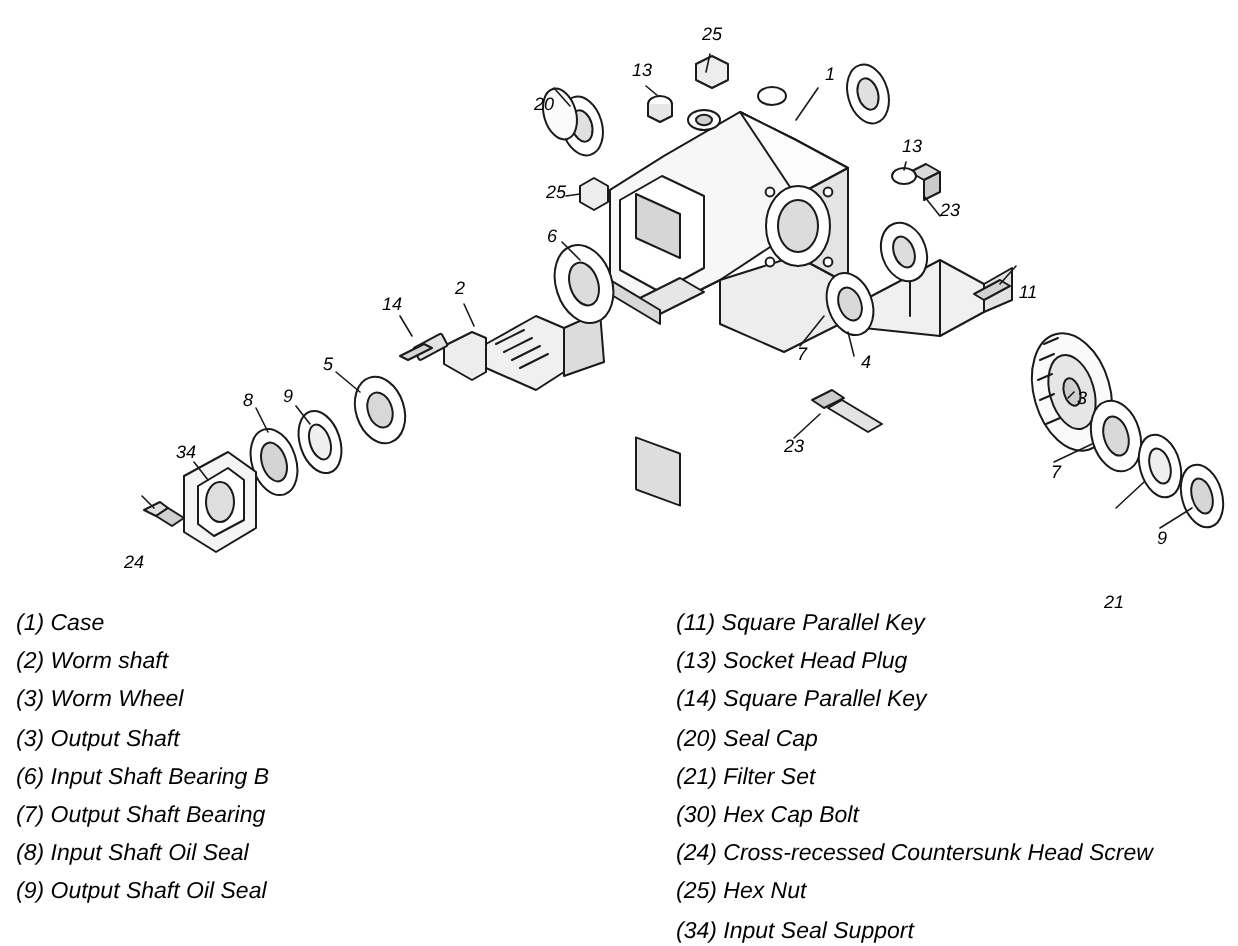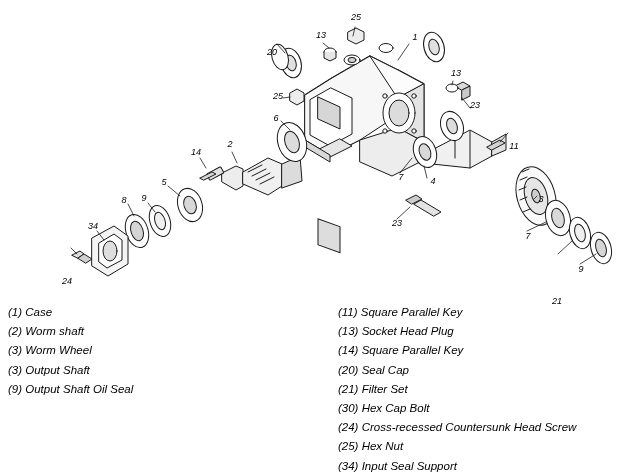--- a/index.html
+++ b/index.html
@@ -249,20 +249,23 @@
     <div class="callout-label" style="left:549px;top:269px;width:16px;margin-top:28px;">21</div>
     <div class="callout-label" style="left:573px;top:265px;width:16px;">9</div>
   </div>
 
   <div id="legend">
     <div class="legend-col" id="legend-col-left">
       <div class="legend-item">(1) Case</div>
       <div class="legend-item">(2) Worm shaft</div>
       <div class="legend-item">(3) Worm Wheel</div>
       <div class="legend-item">(3) Output Shaft</div>
+      <div class="legend-item">(6) Input Shaft Bearing B</div>
+      <div class="legend-item">(7) Output Shaft Bearing</div>
+      <div class="legend-item">(8) Input Shaft Oil Seal</div>
       <div class="legend-item">(9) Output Shaft Oil Seal</div>
     </div>
     <div class="legend-col" id="legend-col-right">
       <div class="legend-item">(11) Square Parallel Key</div>
       <div class="legend-item">(13) Socket Head Plug</div>
       <div class="legend-item">(14) Square Parallel Key</div>
       <div class="legend-item">(20) Seal Cap</div>
       <div class="legend-item">(21) Filter Set</div>
       <div class="legend-item">(30) Hex Cap Bolt</div>
       <div class="legend-item">(24) Cross-recessed Countersunk Head Screw</div>

